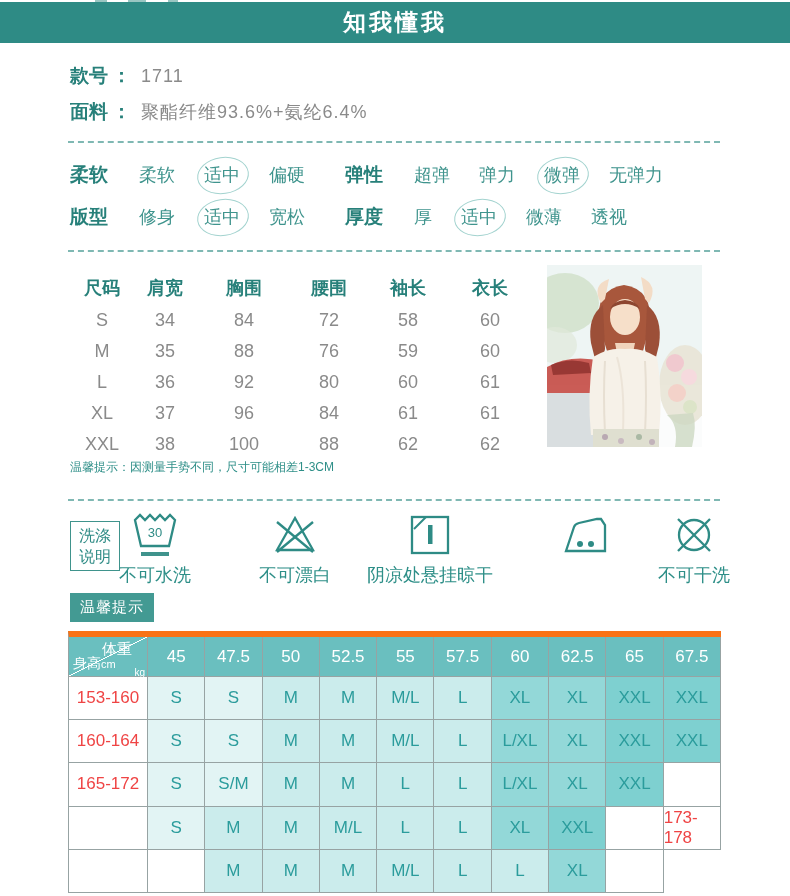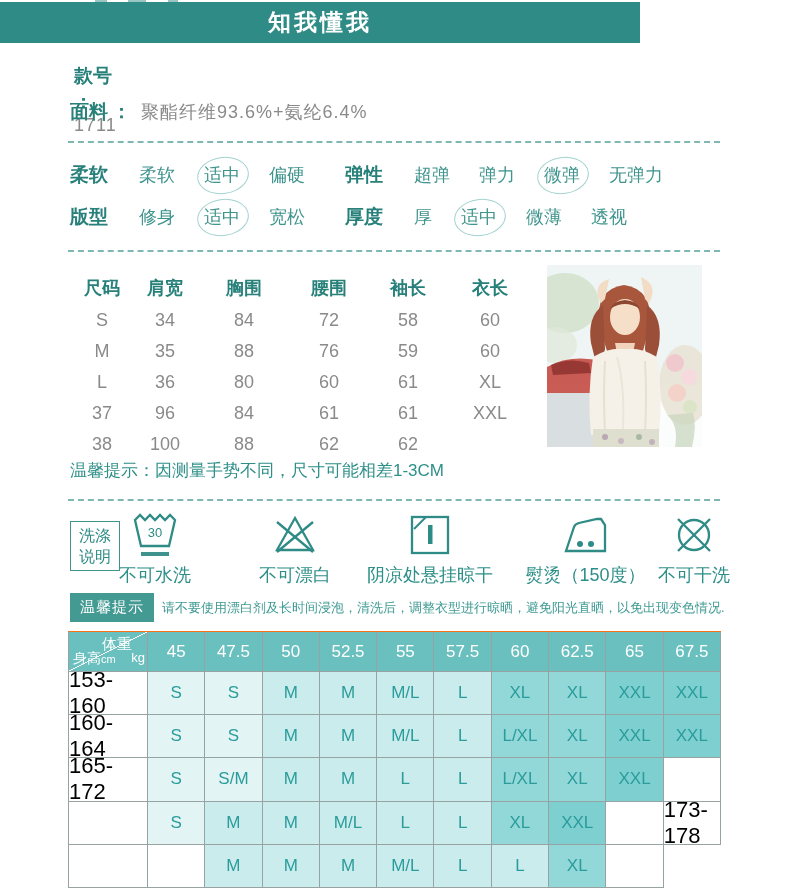--- a/index.html
+++ b/index.html
@@ -1,19 +1,19 @@
 <!DOCTYPE html>
 <html><head>
 <meta charset="utf-8">
 <style>
   html,body{margin:0;padding:0;background:#fff;}
   #page{position:relative;width:790px;height:896px;background:#fff;overflow:hidden;
         font-family:"Liberation Sans","DejaVu Sans",sans-serif;}
   
-  .titlebar{position:absolute;left:0;top:2px;width:640px;height:41px;background:#2e8b85;
+  .titlebar{position:absolute;left:0;top:2px;width:790px;height:41px;background:#2e8b85;
             display:flex;align-items:center;justify-content:center;}
   .titlebar .t{color:#fff;font-size:23px;font-weight:bold;letter-spacing:3px;}
   .frag{position:absolute;top:0;height:2px;background:#7fb8b3;opacity:.8;}
   
   .inforow{position:absolute;left:70px;display:flex;align-items:baseline;}
   .inf-label{color:#27807a;font-size:19px;font-weight:bold;}
   .inf-colon{color:#27807a;font-size:19px;font-weight:bold;margin:0 10px 0 4px;}
   .inf-value{color:#8a8a8a;font-size:18px;letter-spacing:1px;text-align:right;}
   .divider{position:absolute;left:68px;width:652px;border-top:2px dashed #69aca6;opacity:.85;}
   
@@ -23,70 +23,70 @@
   .attr-opt{color:#3f948d;font-size:18px;position:relative;white-space:nowrap;}
   .circled::after{content:'';position:absolute;left:-7px;right:-9px;top:-6px;bottom:-7px;
                   border:1.5px solid #a3d3cf;border-radius:50%;transform:rotate(-8deg);}
   
   .spec-grid{position:absolute;left:70px;top:274px;display:grid;
              grid-template-columns:64px 62px 96px 74px 84px 80px;
              grid-auto-rows:31px;}
   .spec-grid .s-h{height:28px;color:#27807a;font-size:18px;font-weight:bold;}
   .spec-grid div{display:flex;align-items:center;justify-content:center;}
   .s-c{color:#8a8a8a;font-size:18px;}
-  .spec-note{position:absolute;left:70px;top:459px;color:#2e8f88;font-size:17px;}
+  .spec-note{position:absolute;left:70px;top:459px;color:#2e8f88;font-size:12px;}
   
   .photo{position:absolute;left:547px;top:265px;width:155px;height:182px;overflow:hidden;}
   
   .carebox{position:absolute;left:70px;top:521px;width:48px;height:48px;border:1px solid #3f938c;
            color:#2e8b85;font-size:16px;line-height:21px;text-align:center;display:flex;
            align-items:center;justify-content:center;flex-direction:column;}
   .care-item{position:absolute;top:512px;display:flex;flex-direction:column;align-items:center;}
   .care-item .lbl{color:#2e8f88;font-size:18px;margin-top:3px;white-space:nowrap;}
   .care-item svg{display:block;}
   
   .tip-badge{position:absolute;left:70px;top:593px;background:#439a93;color:#fff;font-size:15px;
              padding:5px 10px;letter-spacing:1px;}
   .tip-text{position:absolute;left:162px;top:599px;width:610px;color:#3f9a93;font-size:13px;}
   
   .matrix{position:absolute;left:68px;top:631px;display:grid;
           grid-template-columns:79px repeat(10,57.3px);
           grid-template-rows:40px repeat(5,43.2px);
-          border-top:1px solid #f97316;border-left:1px solid #97a3a3;}
+          border-top:6px solid #f97316;border-left:1px solid #97a3a3;}
   .mcell{box-sizing:border-box;border-right:1px solid #97a3a3;border-bottom:1px solid #97a3a3;
          display:flex;align-items:center;justify-content:center;background:#fff;}
   .m-h{background:#6abfbf;color:#fff;font-size:17px;}
-  .m-rowh{color:#000000;font-size:22px;}
+  .m-rowh{color:#ef4444;font-size:17px;}
   .m-c{font-size:17px;color:#2b9c9c;}
   .t0{background:#ffffff;}
   .t1{background:#e2f4f4;}
   .t2{background:#cbecec;}
   .t3{background:#93d8d8;}
   .t4{background:#7ed0d0;}
   .corner{position:relative;background:linear-gradient(to bottom right,
           #6abfbf 49.2%,#ffffff 49.2%,#ffffff 50.6%,#6abfbf 50.6%);}
   .c-top{position:absolute;top:3px;right:15px;font-size:15px;color:#fff;}
-  .c-kg{position:absolute;right:-13px;top:15px;font-size:13px;color:#fff;}
+  .c-kg{position:absolute;right:-13px;top:27px;font-size:10px;color:#fff;}
   .c-bot{position:absolute;bottom:3px;left:4px;font-size:14px;color:#fff;}
   .c-cm{font-size:11px;}
 </style>
 </head>
 <body>
 
 <div id="page">
 
   <span class="frag" style="left:95px;width:12px;"></span>
   <span class="frag" style="left:128px;width:18px;"></span>
   <span class="frag" style="left:168px;width:10px;"></span>
 
   <div class="titlebar">
     <span class="t">知我懂我</span>
   </div>
 
-  <div class="inforow" style="top:63px;flex-direction:column;">
+  <div class="inforow" style="top:63px;">
     <span class="inf-label">款号</span>
     <span class="inf-colon">：</span>
     <span class="inf-value">1711</span>
   </div>
   <div class="inforow" style="top:99px;">
     <span class="inf-label">面料</span>
     <span class="inf-colon">：</span>
     <span class="inf-value">聚酯纤维93.6%+氨纶6.4%</span>
   </div>
 
@@ -139,20 +139,21 @@
       <div class="s-c">58</div>
       <div class="s-c">60</div>
       <div class="s-c">M</div>
       <div class="s-c">35</div>
       <div class="s-c">88</div>
       <div class="s-c">76</div>
       <div class="s-c">59</div>
       <div class="s-c">60</div>
       <div class="s-c">L</div>
       <div class="s-c">36</div>
+      <div class="s-c">92</div>
       <div class="s-c">80</div>
       <div class="s-c">60</div>
       <div class="s-c">61</div>
       <div class="s-c">XL</div>
       <div class="s-c">37</div>
       <div class="s-c">96</div>
       <div class="s-c">84</div>
       <div class="s-c">61</div>
       <div class="s-c">61</div>
       <div class="s-c">XXL</div>
@@ -232,34 +233,32 @@
     </svg>
     <span class="lbl">阴凉处悬挂晾干</span>
   </div>
 
   <div class="care-item" style="left:518px;width:135px;">
     <svg width="46" height="48" viewBox="0 0 46 48">
       <path d="M3 39 L11 15 Q12 12 16 11 L34 7 L38 7 L42 13 L42 39 Z" fill="none" stroke="#2e8b85" stroke-width="2.3"></path>
       <circle cx="17" cy="32" r="3" fill="#2e8b85"></circle>
       <circle cx="28" cy="32" r="3" fill="#2e8b85"></circle>
     </svg>
-    <span class="lbl">熨烫（150度）</span>
   </div>
 
   <div class="care-item" style="left:650px;width:88px;">
     <svg width="46" height="48" viewBox="0 0 46 48">
       <circle cx="23" cy="23" r="15" fill="none" stroke="#2e8b85" stroke-width="2.3"></circle>
       <line x1="7" y1="7" x2="39" y2="39" stroke="#2e8b85" stroke-width="2.3"></line>
       <line x1="39" y1="7" x2="7" y2="39" stroke="#2e8b85" stroke-width="2.3"></line>
     </svg>
     <span class="lbl">不可干洗</span>
   </div>
 
   <div class="tip-badge">温馨提示</div>
-  <div class="tip-text">请不要使用漂白剂及长时间浸泡，清洗后，调整衣型进行晾晒，避免阳光直晒，以免出现变色情况.</div>
 
   <div class="matrix">
     <div class="mcell m-h corner">
       <span class="c-top">
         <span>体重</span>
         <span class="c-kg">kg</span>
       </span>
       <span class="c-bot">
         <span>身高</span><span class="c-cm">cm</span>
       </span>

